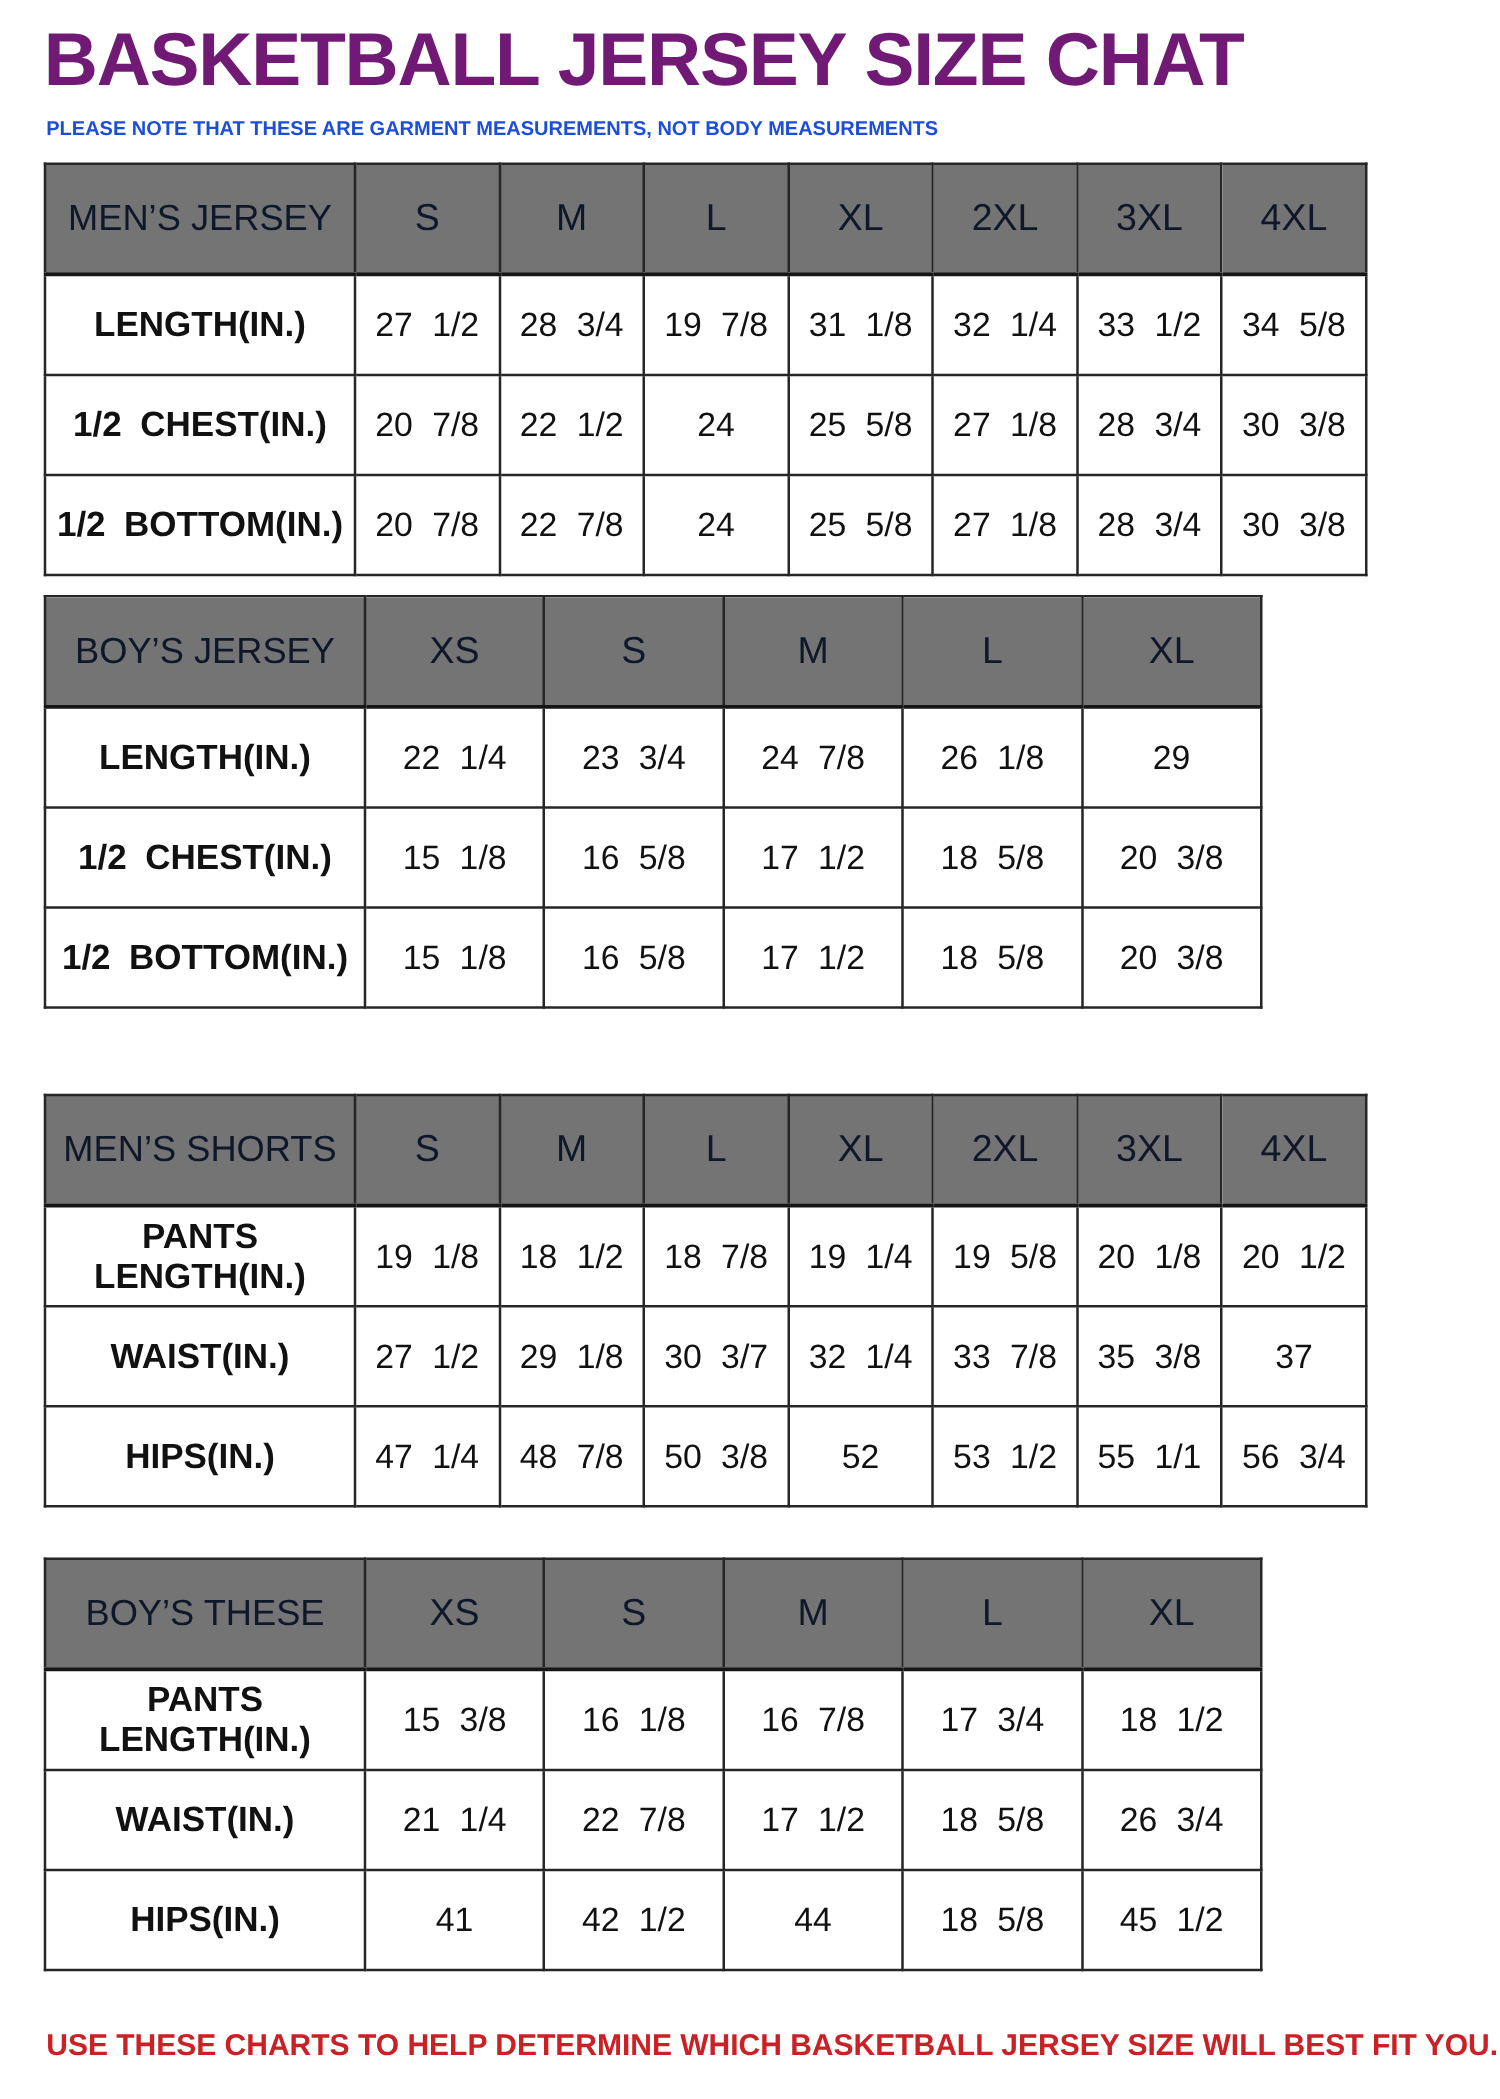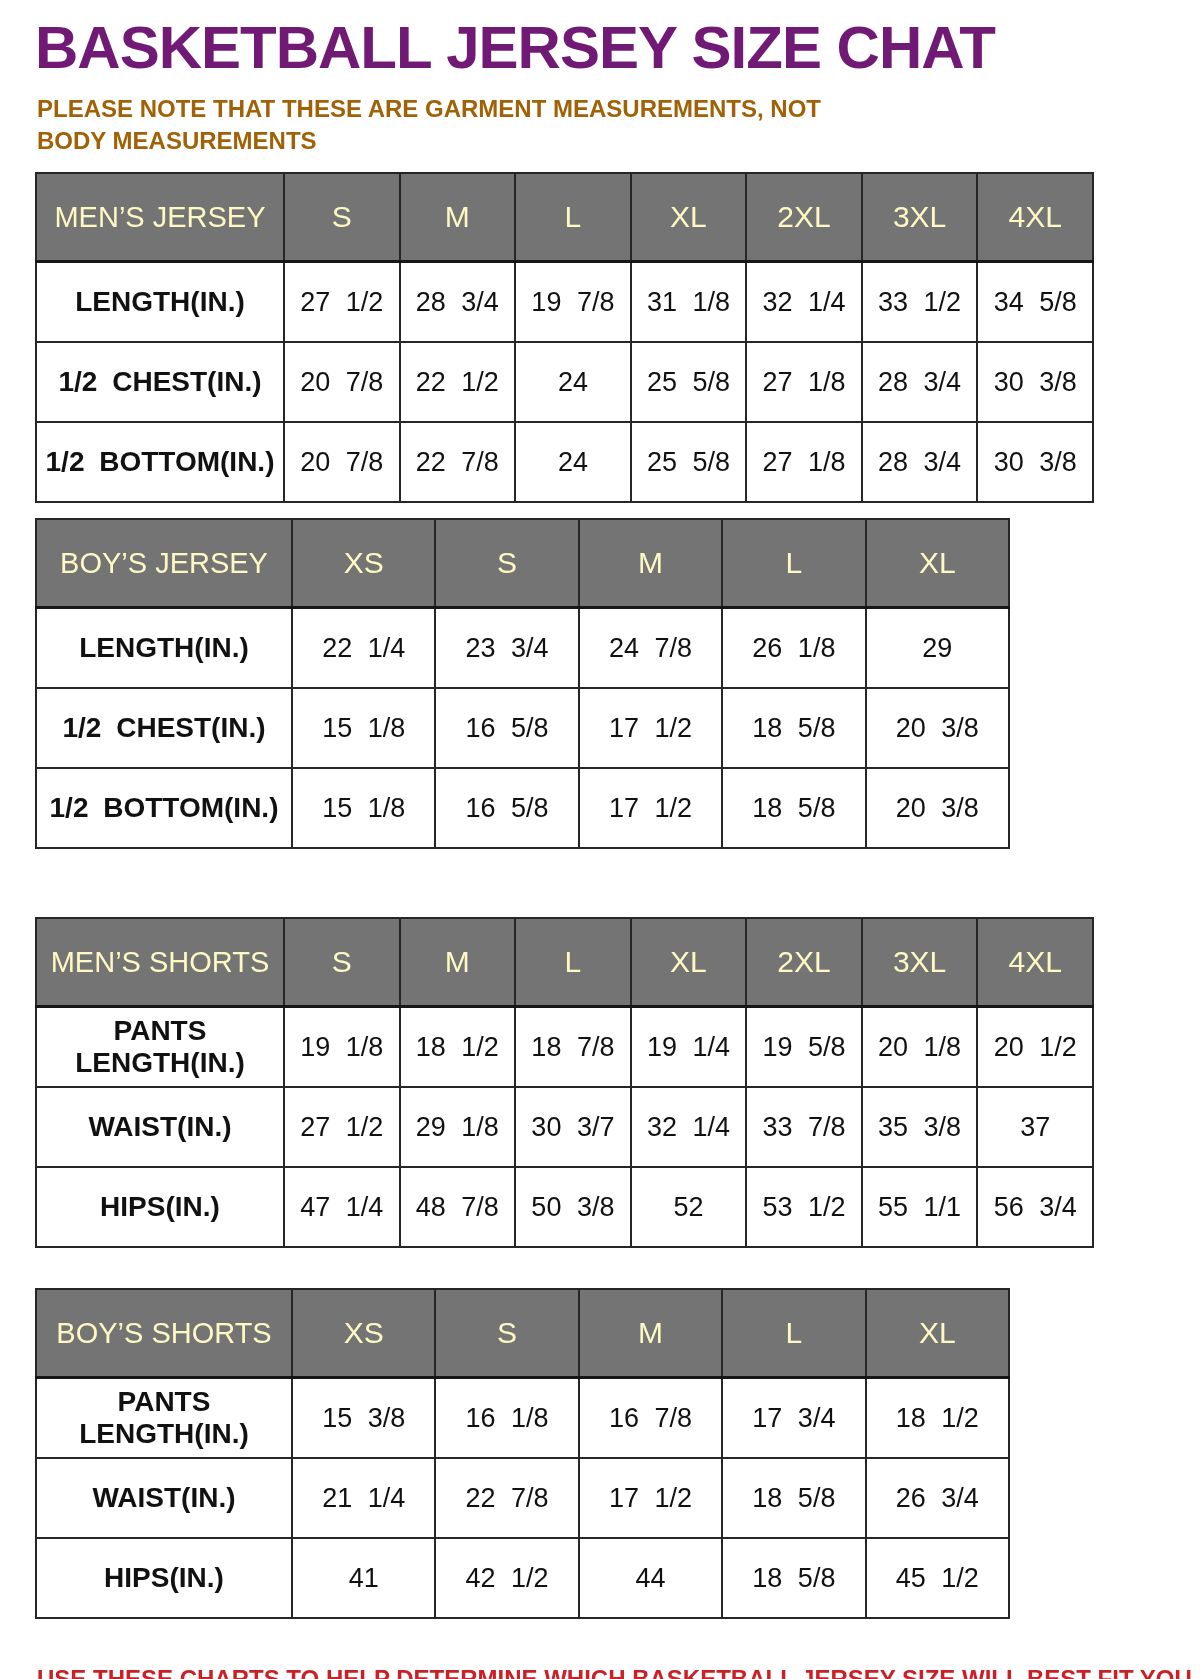--- a/index.html
+++ b/index.html
@@ -22,24 +22,24 @@
     font-size: 60px;
     line-height: 1.05;
     font-weight: bold;
     letter-spacing: -1px;
     color: #701a75;
     white-space: nowrap;
   }
   .note {
     margin: 14px 0 0 37px;
     width: 850px;
-    font-size: 24px;
+    font-size: 16px;
     line-height: 1.32;
     font-weight: bold;
-    color: #a16207;
+    color: #1d4ed8;
   }
   table.size-table {
     border-collapse: collapse;
     table-layout: fixed;
     margin-left: 35px;
   }
   table.cols-7 { width: 1059px; margin-top: 14px; }
   table.cols-5 { width: 975px;  margin-top: 14px; }
   table#tbl-0 { margin-top: 16px; }
   table#tbl-1 { margin-top: 15px; }
@@ -48,21 +48,21 @@
   table.size-table th,
   table.size-table td {
     border: 2px solid #262626;
     text-align: center;
     vertical-align: middle;
     padding: 2px 4px;
     overflow: hidden;
   }
   table.size-table th {
     background: #747474;
-    color: #fef9c3;
+    color: #0f172a;
     font-size: 30px;
     font-weight: normal;
     height: 82px;
     border-bottom: 3px solid #161616;
   }
   table.size-table th.corner {
     font-size: 29px;
     letter-spacing: 0px;
   }
   table.size-table td {
@@ -226,21 +226,21 @@
           <td class="value-cell">52</td>
           <td class="value-cell">53 1/2</td>
           <td class="value-cell">55 1/1</td>
           <td class="value-cell">56 3/4</td>
         </tr>
       </tbody>
     </table>
   <table class="size-table cols-5" id="tbl-3">
       <thead>
         <tr>
-          <th class="corner">BOY’S SHORTS</th>
+          <th class="corner">BOY’S THESE</th>
           <th>XS</th>
           <th>S</th>
           <th>M</th>
           <th>L</th>
           <th>XL</th>
         </tr>
       </thead>
       <tbody>
         <tr>
           <td class="row-label">PANTS LENGTH(IN.)</td>

